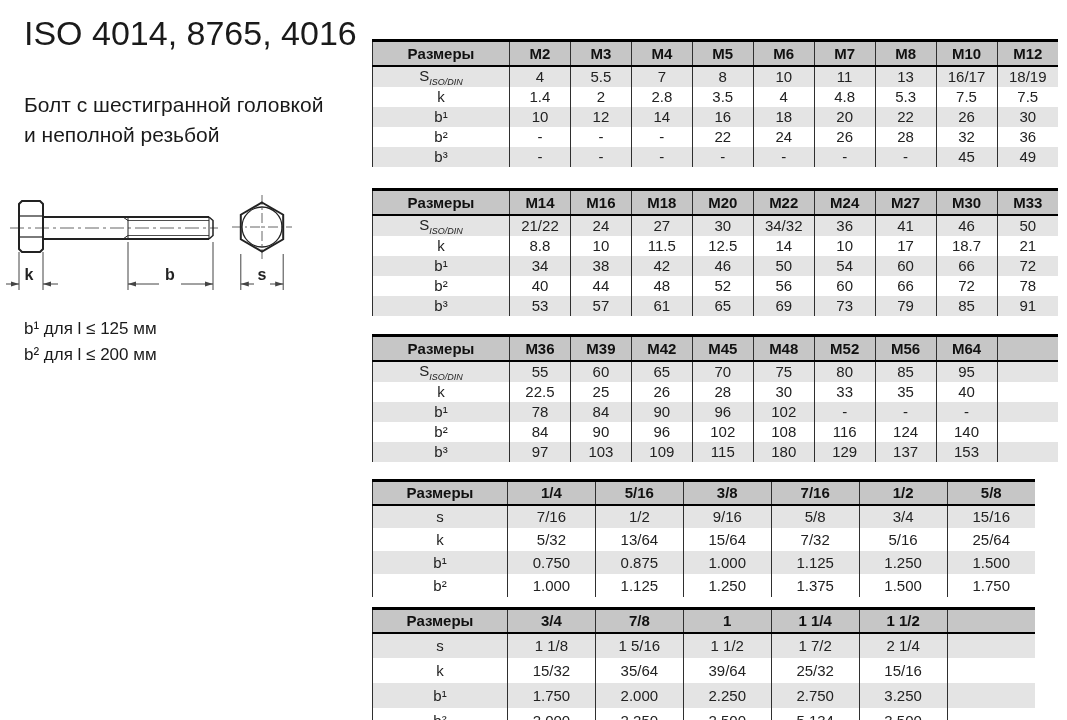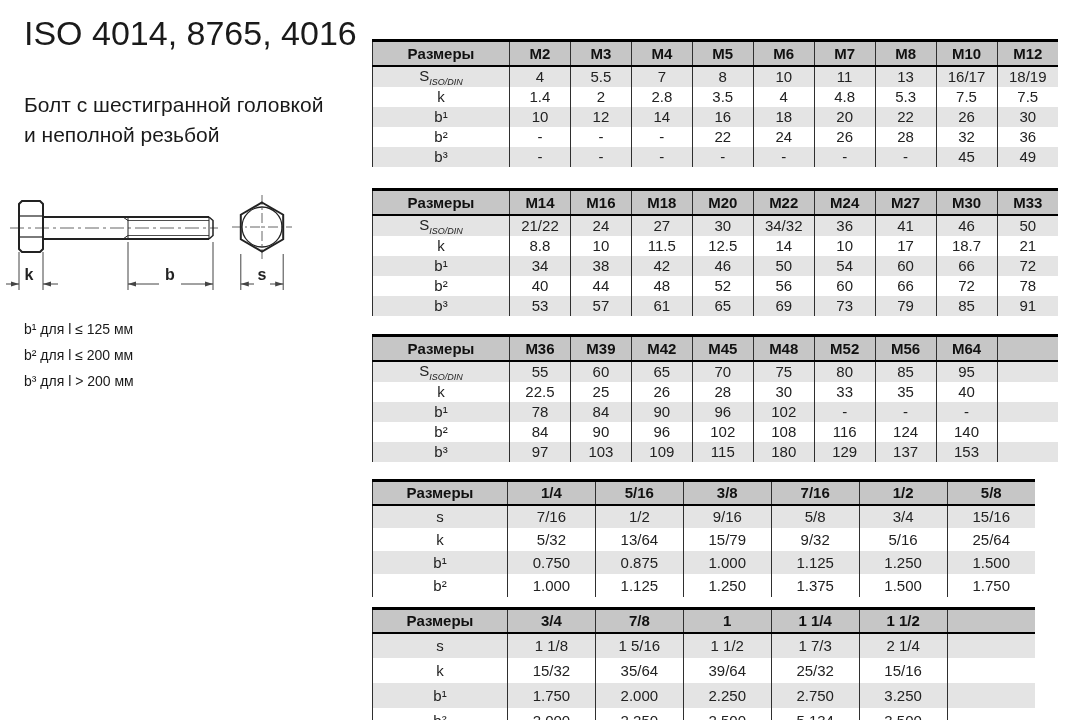--- a/index.html
+++ b/index.html
@@ -5,21 +5,21 @@
   * { margin:0; padding:0; box-sizing:border-box; }
   html,body { background:#ffffff; }
   .canvas {
     position:relative; width:1067px; height:720px; background:#ffffff;
     font-family:"Liberation Sans", sans-serif; color:#1a1a1a; overflow:hidden;
   }
   
   .title-block { position:absolute; left:24px; top:6px; font-weight:normal;
                  font-size:34px; line-height:37px; letter-spacing:0;margin-top:9px; }
   .subtitle-block { position:absolute; left:24px; top:90px; font-size:21px; line-height:30px; }
-  .footnotes { position:absolute; left:24px; top:316px; font-size:14px; line-height:26px; }
+  .footnotes { position:absolute; left:24px; top:316px; font-size:17px; line-height:26px; }
   .drawing-wrap { position:absolute; left:6px; top:186px; width:330px; height:130px; }
   .dim-label { font:bold 16px "Liberation Sans", sans-serif; fill:#222; }
   
   .tables-area { position:absolute; left:372px; top:0; width:695px; height:720px; }
   table.dim-table {
     position:absolute; left:0; border-collapse:collapse; table-layout:fixed;
     border-top:3px solid #000; font-family:"Liberation Sans", sans-serif;margin-top:31px;
   }
   .dim-table th, .dim-table td {
     border-left:1px solid #2f2f2f; text-align:center; vertical-align:middle;
@@ -122,21 +122,20 @@
         <polygon points="234.8,98 242.8,95.5 242.8,100.5" stroke="none"></polygon>
         <polygon points="277.2,98 269.2,95.5 269.2,100.5" stroke="none"></polygon>
       </g>
       <text x="256" y="94" text-anchor="middle" class="dim-label">s</text>
     </svg>
   </div>
 
   <div class="footnotes">
     <div>b¹ для l ≤ 125 мм</div>
     <div>b² для l ≤ 200 мм</div>
-    <div>b³ для l &gt; 200 мм</div>
   </div>
 
   <div class="tables-area">
     <table id="t1" class="dim-table metric">
         <thead>
           <tr>
             <th>Размеры</th>
             <th>M2</th>
             <th>M3</th>
             <th>M4</th>
@@ -386,22 +385,22 @@
             <td>1/2</td>
             <td>9/16</td>
             <td>5/8</td>
             <td>3/4</td>
             <td>15/16</td>
           </tr>
           <tr>
             <td>k</td>
             <td>5/32</td>
             <td>13/64</td>
-            <td>15/79</td>
-            <td>9/32</td>
+            <td>15/64</td>
+            <td>7/32</td>
             <td>5/16</td>
             <td>25/64</td>
           </tr>
           <tr>
             <td>b¹</td>
             <td>0.750</td>
             <td>0.875</td>
             <td>1.000</td>
             <td>1.125</td>
             <td>1.250</td>
@@ -429,21 +428,21 @@
             <th>1 1/2</th>
             <th></th>
           </tr>
         </thead>
         <tbody>
           <tr>
             <td>s</td>
             <td>1 1/8</td>
             <td>1 5/16</td>
             <td>1 1/2</td>
-            <td>1 7/3</td>
+            <td>1 7/2</td>
             <td>2 1/4</td>
             <td></td>
           </tr>
           <tr>
             <td>k</td>
             <td>15/32</td>
             <td>35/64</td>
             <td>39/64</td>
             <td>25/32</td>
             <td>15/16</td>

